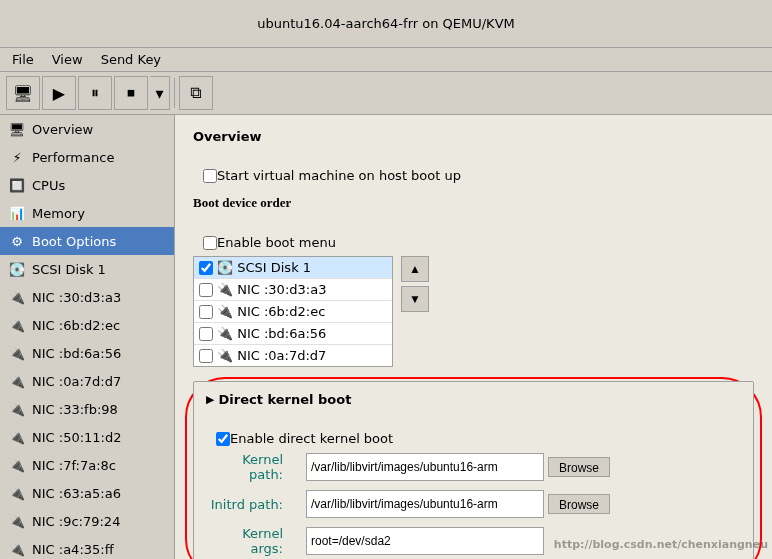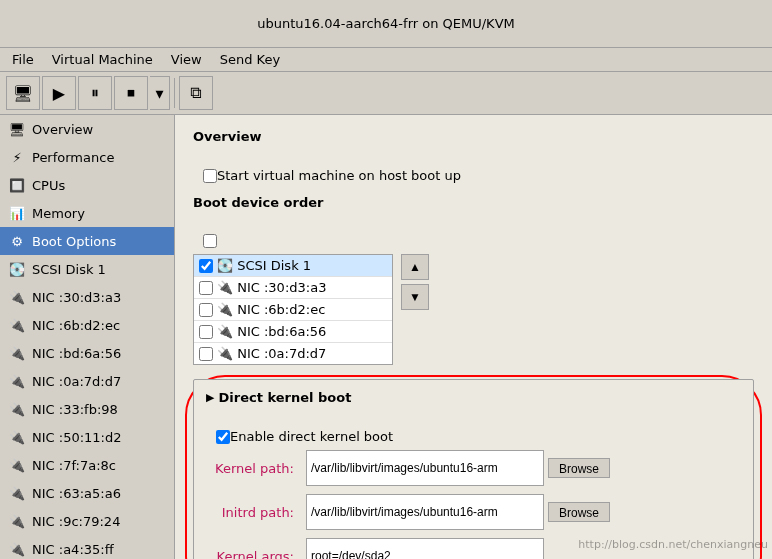--- a/index.html
+++ b/index.html
@@ -95,20 +95,21 @@
       align-items: center;
       gap: 0;
       margin-bottom: 6px;
       margin-left: 10px;
       margin-top: 24px;
     }
     .subsection-title {
       font-weight: bold;
       margin-top: 12px;
       margin-bottom: 8px;
+      font-family: Liberation Serif, serif;
     }
     .device-order-box {
       display: flex;
       align-items: flex-start;
       gap: 4px;
     }
     .device-list {
       border: 1px solid #a0a0a0;
       background: white;
       width: 200px;
@@ -155,26 +156,26 @@
       gap: 4px;
     }
     .form-row {
       display: flex;
       align-items: center;
       margin-bottom: 8px;
     }
     .form-label {
       width: 100px;
       text-align: right;
-      padding-right: 12px;
-      color: #be185d;
+      padding-right: 23px;
+      color: #0f766e;
     }
     .form-input {
       width: 238px;
-      height: 36px;
+      height: 28px;
       border: 1px solid #a0a0a0;
       background: white;
       padding: 2px 4px;
       font-size: 12px;
     }
     .browse-btn {
       margin-left: 4px;
       padding: 3px 10px;
       background: #d4d0c8;
       border: 1px solid #a0a0a0;
@@ -192,38 +193,38 @@
       border: 2.5px solid red;
       border-radius: 40px;
       pointer-events: none;
     }
     .watermark {
       position: fixed;
       bottom: 8px;
       right: 4px;
       font-size: 11px;
       color: rgba(0,0,0,0.35);
+      font-weight: bold;
     }
     input[type="checkbox"] {
       width: 14px;
       height: 14px;
       cursor: pointer;
     }
     .toggle-arrow { font-size: 11px; }
   </style>
 </head>
 <body>
 
 <div class="title-bar">
   <span>ubuntu16.04-aarch64-frr on QEMU/KVM</span>
 </div>
 
 <div class="menu-bar">
   <span>File</span>
-  <span>Virtual Machine</span>
   <span>View</span>
   <span>Send Key</span>
 </div>
 
 <div class="toolbar">
   <button class="toolbar-btn">🖥</button>
   <button class="toolbar-btn">▶</button>
   <button class="toolbar-btn">⏸</button>
   <button class="toolbar-btn">⏹</button>
   <button class="toolbar-btn" style="width:20px;border-left:none;">▾</button>
@@ -326,20 +327,21 @@
 
     <div class="section-title">Overview</div>
     <div class="checkbox-row">
       <input type="checkbox" style="">
       <label>Start virtual machine on host boot up</label>
     </div>
 
     <div class="subsection-title">Boot device order</div>
     <div class="checkbox-row">
       <input type="checkbox" style="">
+      <label>Enable boot menu</label>
     </div>
 
     <div class="device-order-box">
       <div class="device-list">
 
         <div class="device-list-item checked-bg">
           <input type="checkbox" checked="" style="">
           <span>💽</span>
           <span>SCSI Disk 1</span>
         </div>

